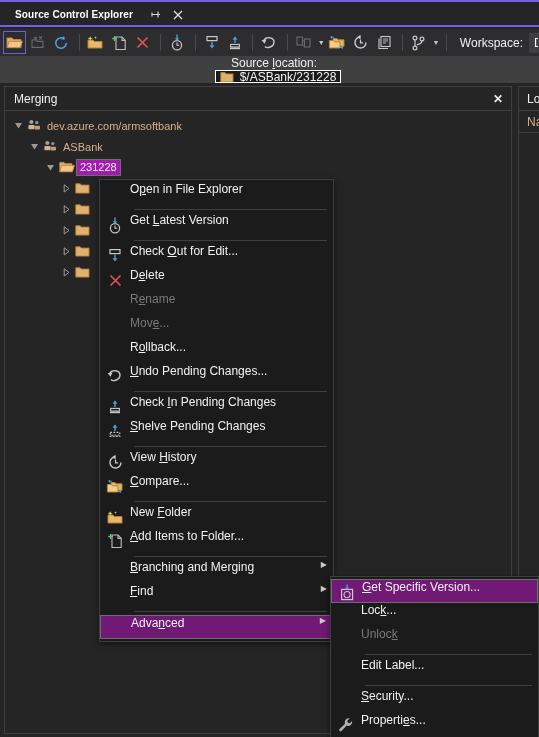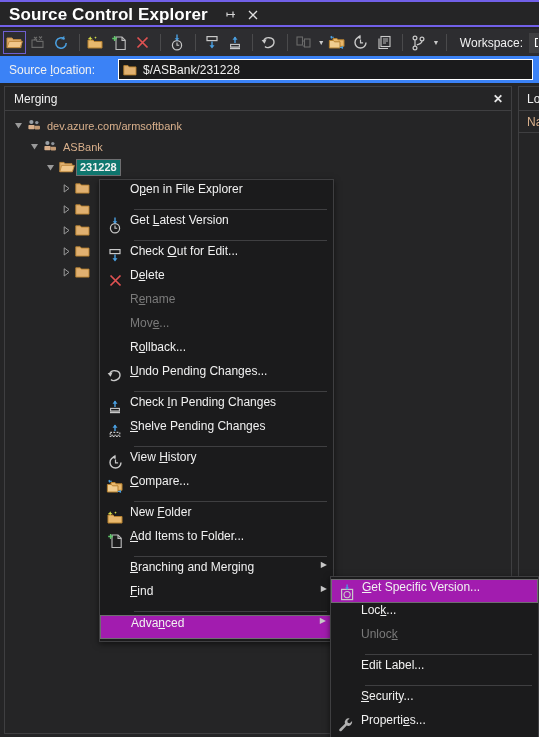--- a/index.html
+++ b/index.html
@@ -14,22 +14,22 @@
   #root { position: relative; width: 539px; height: 737px; background: #252526; }
 
   
   .tw-title {
     position: absolute; left: 0; top: 0; width: 539px; height: 27px;
     background: #252526;
     border-top: 2px solid #7160e8;
     display: flex; align-items: center;
   }
   .tw-title .caption {
-    font-size: 17px; font-weight: bold; color: #ffffff;
-    padding-left: 9px; letter-spacing: .1px;
+    font-size: 10px; font-weight: bold; color: #ffffff;
+    padding-left: 15px; letter-spacing: .1px;
   }
   .tw-btn {
     width: 18px; height: 18px; margin-left: 4px;
     display: flex; align-items: center; justify-content: center;
     color: #d4d4d4; font-size: 12px; cursor: default;
   }
   .tw-btns { display: flex; align-items: center; margin-left: 10px; }
   .tw-underline {
     position: absolute; left: 0; top: 25px; width: 539px; height: 2px;
     background: #7160e8;
@@ -58,21 +58,21 @@
   }
   .tb-combo {
     height: 20px; background: #3f3f41; border: 1px solid #3f3f41;
     color: #ffffff; font-size: 12px; display: flex; align-items: center;
     padding: 0 4px; white-space: nowrap; overflow: hidden; flex: 1;
   }
 
   
   .srcloc {
     position: absolute; left: 0; top: 56px; width: 539px; height: 27px;
-    background: #3b82f6; display: flex; align-items: center;
+    background: #404040; display: flex; align-items: center; flex-direction: column;
   }
   .srcloc .lbl { font-size: 12px; color: #f1f1f1; padding-left: 9px; }
   .srcloc .box {
     margin-left: 23px; height: 21px; flex: 1; margin-right: 6px;
     background: #1b1b1c; border: 1px solid #ffffff;
     display: flex; align-items: center; padding: 0 4px; gap: 6px;
     overflow: hidden;
   }
   .srcloc .box .txt { font-size: 12px; color: #f1f1f1; white-space: nowrap; }
 
@@ -111,43 +111,43 @@
     height: 21px; display: flex; align-items: center; cursor: default;
     white-space: nowrap;
   }
   .trow .exp {
     width: 14px; height: 21px; display: flex; align-items: center;
     justify-content: center; cursor: default;
   }
   .trow .ico { width: 19px; display: flex; align-items: center; justify-content: center; }
   .trow .lab { font-size: 11px; color: #d9b08c; padding-left: 3px; }
   .trow .lab.sel {
-    background: #0f766e; border: 1px solid #6e6e70; color: #f1f1f1;
-    padding: 0 3px; line-height: 15px; font-weight: bold;
+    background: #a21caf; border: 1px solid #6e6e70; color: #f1f1f1;
+    padding: 0 3px; line-height: 15px;
   }
 
   
   .ctxmenu {
     position: absolute; background: #1b1b1c;
     border: 1px solid #3f3f41; padding: 2px 0;
     box-shadow: 0 2px 6px rgba(0,0,0,.55);
   }
   #menu-main { left: 99px; top: 179px; width: 235px; }
   #menu-sub  { left: 330px; top: 576px; width: 209px; }
   .mi {
     height: 24px; display: flex; 
     cursor: default; position: relative; padding-right: 6px;
   }
   .mi .mi-ico {
     width: 30px; min-width: 30px; height: 24px;
     display: flex; align-items: center; justify-content: center;
   }
   .mi .mi-lab { font-size: 12px; color: #f1f1f1; white-space: nowrap; flex: 1; }
   .mi.disabled .mi-lab { color: #7a7a7a; }
-  .mi.sel { background: #a21caf; border: 1px solid #6e6e70; height: 24px; }
+  .mi.sel { background: #701a75; border: 1px solid #6e6e70; height: 24px; }
   .mi .arrow {
     font-size: 8px; color: #c8c8c8; margin-left: auto; padding-left: 10px;
   }
   .msep { height: 1px; background: #3f3f41; margin: 3px 6px 3px 34px; }
   u { text-decoration: underline; }
   svg { display: block; }
 </style>
 </head>
 <body>
 

